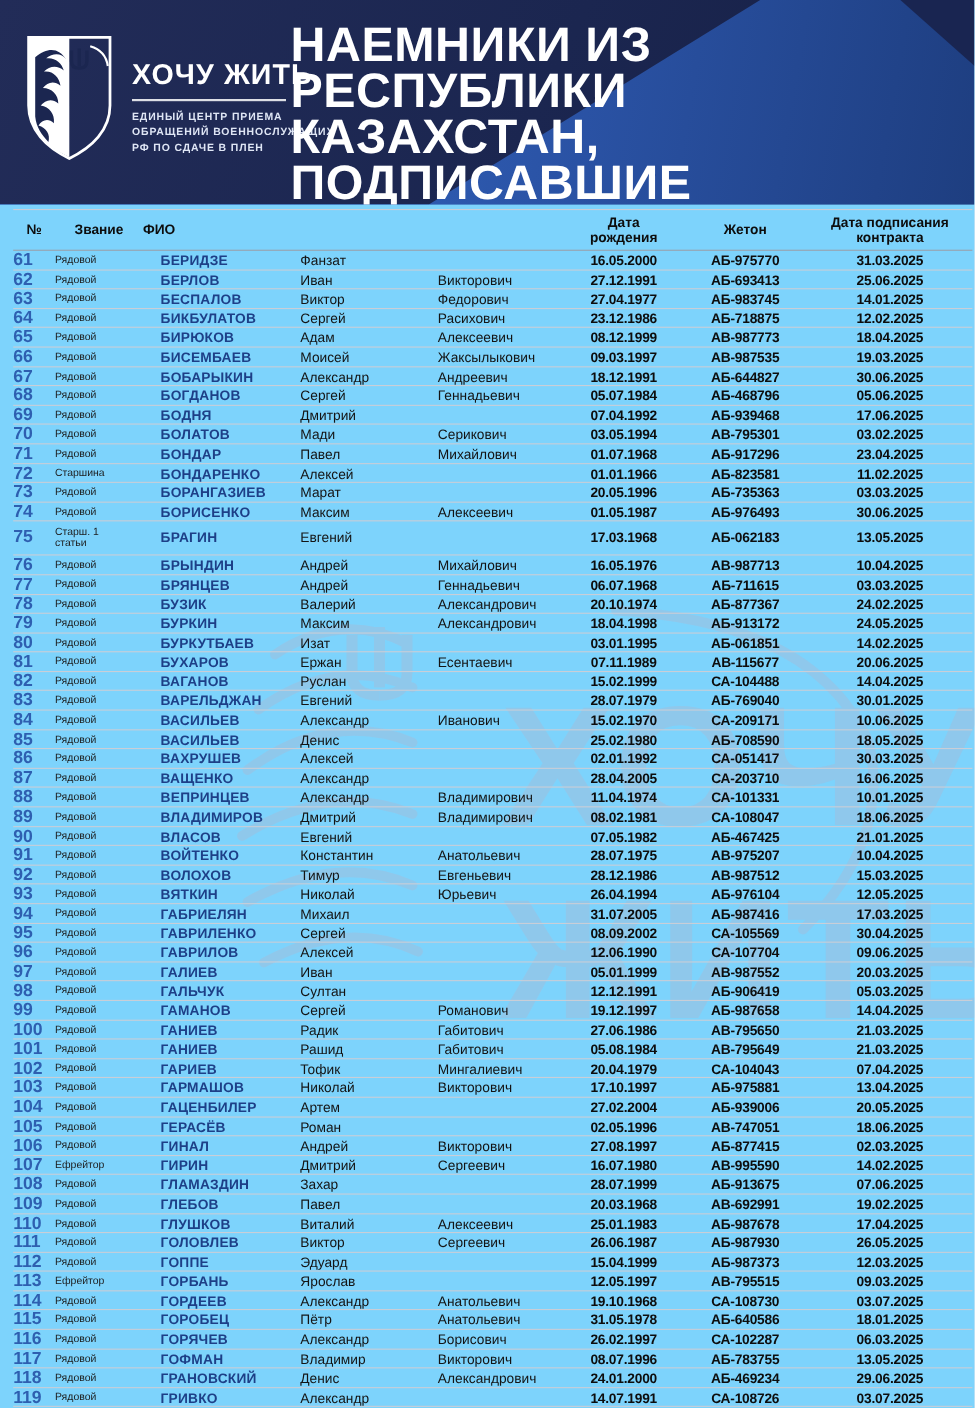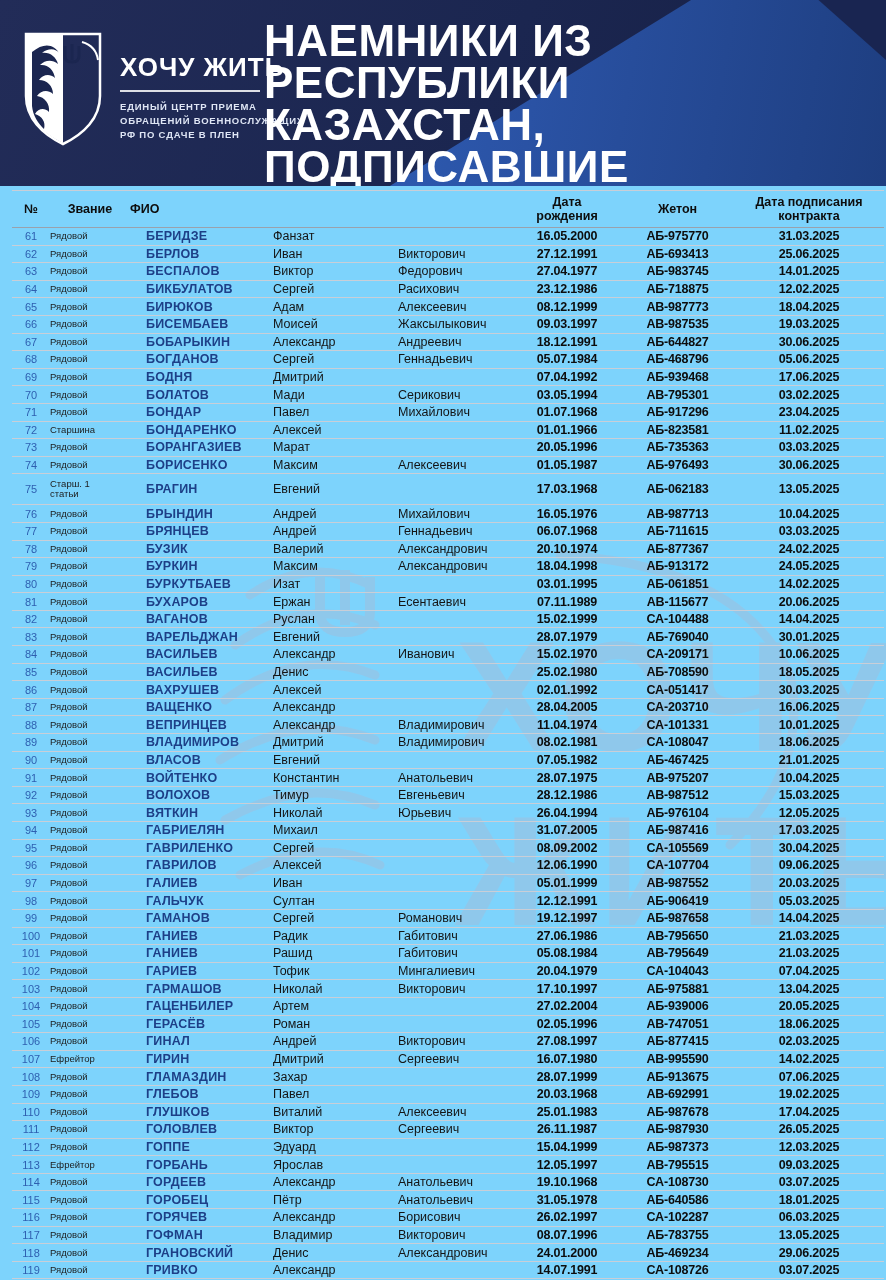--- a/index.html
+++ b/index.html
@@ -60,21 +60,21 @@
     height:17.6px;box-sizing:border-box;
     border-bottom:1px solid #c9ced7;
   }
   .t-row.tall{height:31px;}
   .t-head{
     height:38px;border-top:1px solid #c9ced7;border-bottom:1.5px solid #9aa1ac;
     font-weight:700;color:#0d0d0d;font-size:12.5px;
   }
   .t-head .hc{text-align:center;white-space:pre-line;line-height:14px;}
   .t-head .hl{text-align:left;}
-  .c-num{color:#2e5fb0;font-weight:400;font-size:11px;text-align:center;}
+  .c-num{color:#2e5fb0;font-weight:700;font-size:16px;}
   .c-rank{font-size:9.5px;line-height:10px;color:#1c1c1c;white-space:pre-line;}
   .c-last{color:#1d3f87;font-weight:700;font-size:12.5px;letter-spacing:.2px;margin-left:16px;}
   .c-first,.c-patr{color:#141414;font-weight:500;font-size:12.5px;}
   .c-dob,.c-token,.c-signed{color:#0d0d0d;font-weight:700;font-size:12.5px;text-align:center;letter-spacing:-.2px;}
   
   .watermark{
     position:absolute;left:0;top:535px;width:886px;height:430px;
     z-index:1;pointer-events:none;opacity:.42;
   }
 </style>
@@ -660,21 +660,21 @@
           <div class="c-dob">25.01.1983</div>
           <div class="c-token">АБ-987678</div>
           <div class="c-signed">17.04.2025</div>
         </div>
         <div class="t-row">
           <div class="c-num">111</div>
           <div class="c-rank">Рядовой</div>
           <div class="c-last">ГОЛОВЛЕВ</div>
           <div class="c-first">Виктор</div>
           <div class="c-patr">Сергеевич</div>
-          <div class="c-dob">26.11.1987</div>
+          <div class="c-dob">26.06.1987</div>
           <div class="c-token">АБ-987930</div>
           <div class="c-signed">26.05.2025</div>
         </div>
         <div class="t-row">
           <div class="c-num">112</div>
           <div class="c-rank">Рядовой</div>
           <div class="c-last">ГОППЕ</div>
           <div class="c-first">Эдуард</div>
           <div class="c-patr"></div>
           <div class="c-dob">15.04.1999</div>

